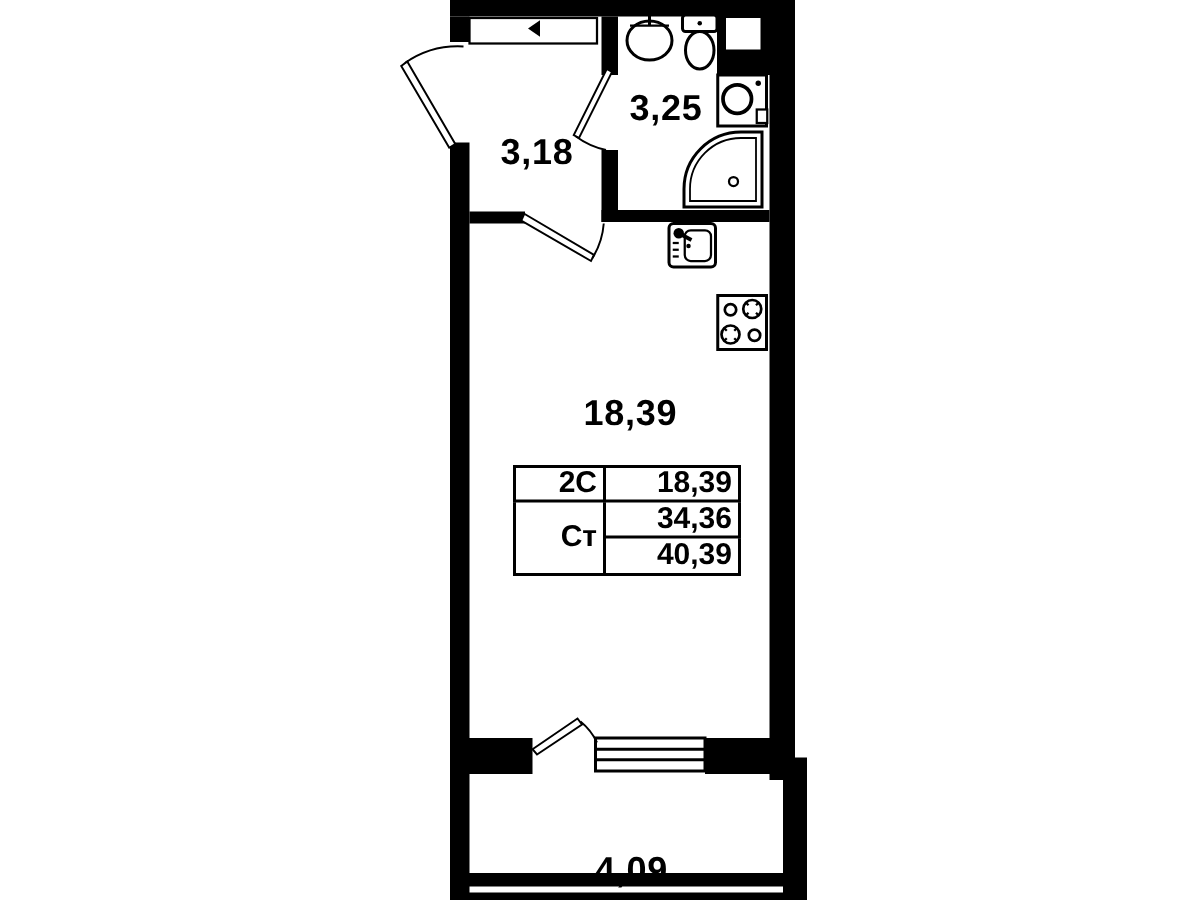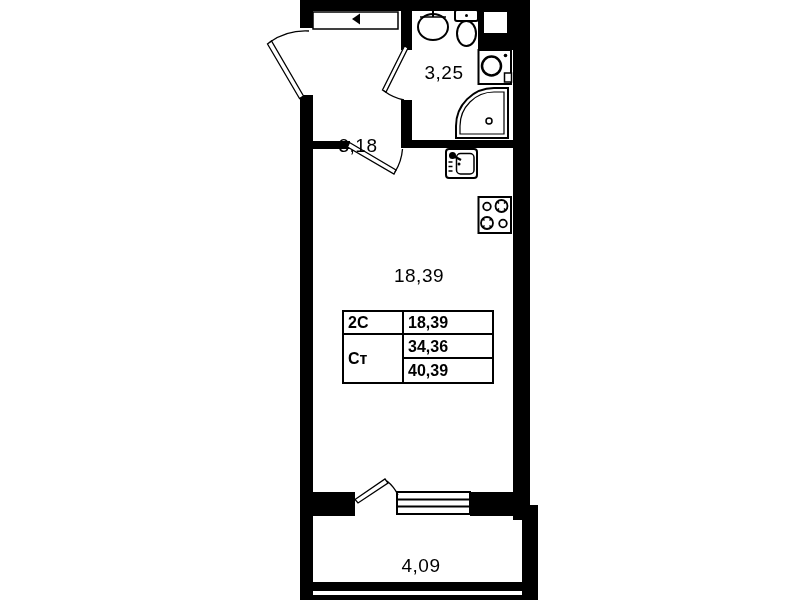--- a/index.html
+++ b/index.html
@@ -11,31 +11,31 @@
     font-family:"Liberation Sans", sans-serif;
   }
   .plan-svg{position:absolute; left:0; top:0;}
   .wall{fill:var(--wall);}
   .hole{fill:var(--background);}
   .s{stroke:var(--wall); fill:none;}
   .sw{stroke:var(--wall); fill:var(--background);}
   .blk{fill:var(--wall); stroke:none;}
   .area-label{
     position:absolute; color:#000;
-    font-weight:400; font-size:19px; line-height:22px;
+    font-weight:700; font-size:24px; line-height:22px;
     text-align:center; letter-spacing:0.5px; white-space:nowrap;
   }
   .legend{
     position:absolute; left:342px; top:310px;
     border-collapse:collapse; background:var(--background);
   }
   .legend td{
     border:2px solid var(--wall);
-    font-weight:700; font-size:16px; line-height:21px;
-    text-align:left; vertical-align:middle;
+    font-weight:700; font-size:20px; line-height:21px;
+    text-align:right; vertical-align:middle;
     padding:0 4px; color:#000;
   }
   .legend .c-type{width:50px;}
   .legend .c-val{width:80px;}
   .legend .r1 td{height:21px;}
   .legend .r2 td{height:22px;}
   .legend .r3 td{height:23px;}
 </style>
 </head>
 <body>
@@ -139,27 +139,27 @@
       <line class="s" x1="506" y1="210.5" x2="504" y2="208.5" stroke-width="1.5"></line>
       <circle class="s" cx="487" cy="223" r="6" stroke-width="1.8"></circle>
       <line class="s" x1="482.5" y1="218.5" x2="484.5" y2="220.5" stroke-width="1.5"></line>
       <line class="s" x1="491.5" y1="218.5" x2="489.5" y2="220.5" stroke-width="1.5"></line>
       <line class="s" x1="482.5" y1="227.5" x2="484.5" y2="225.5" stroke-width="1.5"></line>
       <line class="s" x1="491.5" y1="227.5" x2="489.5" y2="225.5" stroke-width="1.5"></line>
       <circle class="s" cx="503" cy="223.5" r="3.8" stroke-width="1.8"></circle>
     </g>
   </svg>
 
-  <div class="area-label" style="left:333px; top:91px; width:50px;margin-top:44px;">3,18</div>
+  <div class="area-label" style="left:333px; top:91px; width:50px;">3,18</div>
 
   <div class="area-label" style="left:419px; top:62px; width:50px;">3,25</div>
 
   <div class="area-label" style="left:389px; top:265px; width:60px;">18,39</div>
 
-  <div class="area-label" style="left:396px; top:555px; width:50px;">4,09</div>
+  <div class="area-label" style="left:396px; top:570px; width:50px;">4,09</div>
 
   <table class="legend">
     <tbody>
       <tr class="r1">
         <td class="c-type">2С</td>
         <td class="c-val">18,39</td>
       </tr>
       <tr class="r2">
         <td class="c-type" rowspan="2">Ст</td>
         <td class="c-val">34,36</td>

